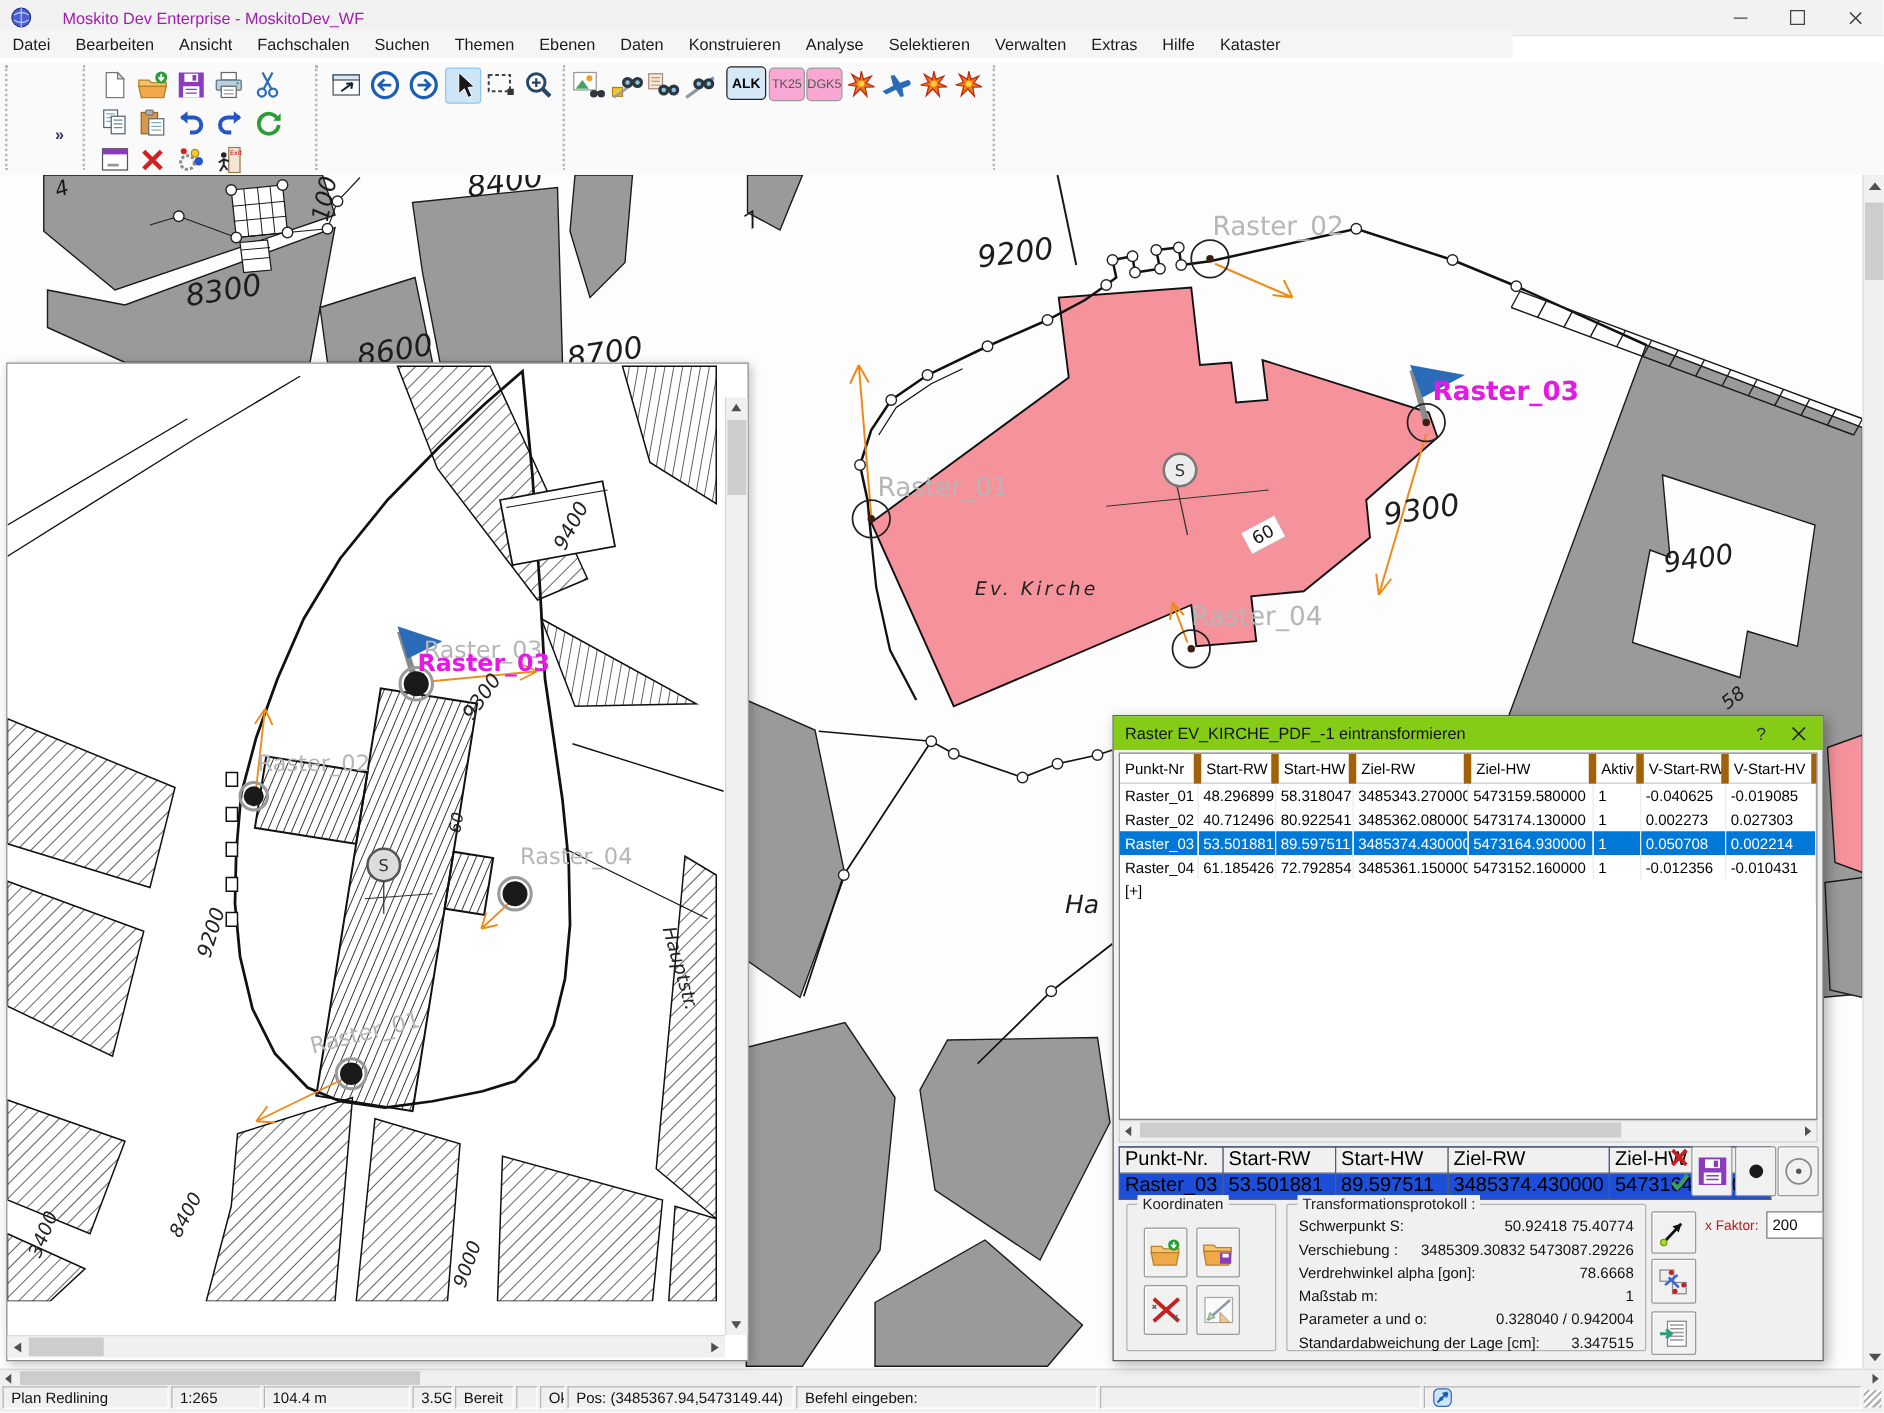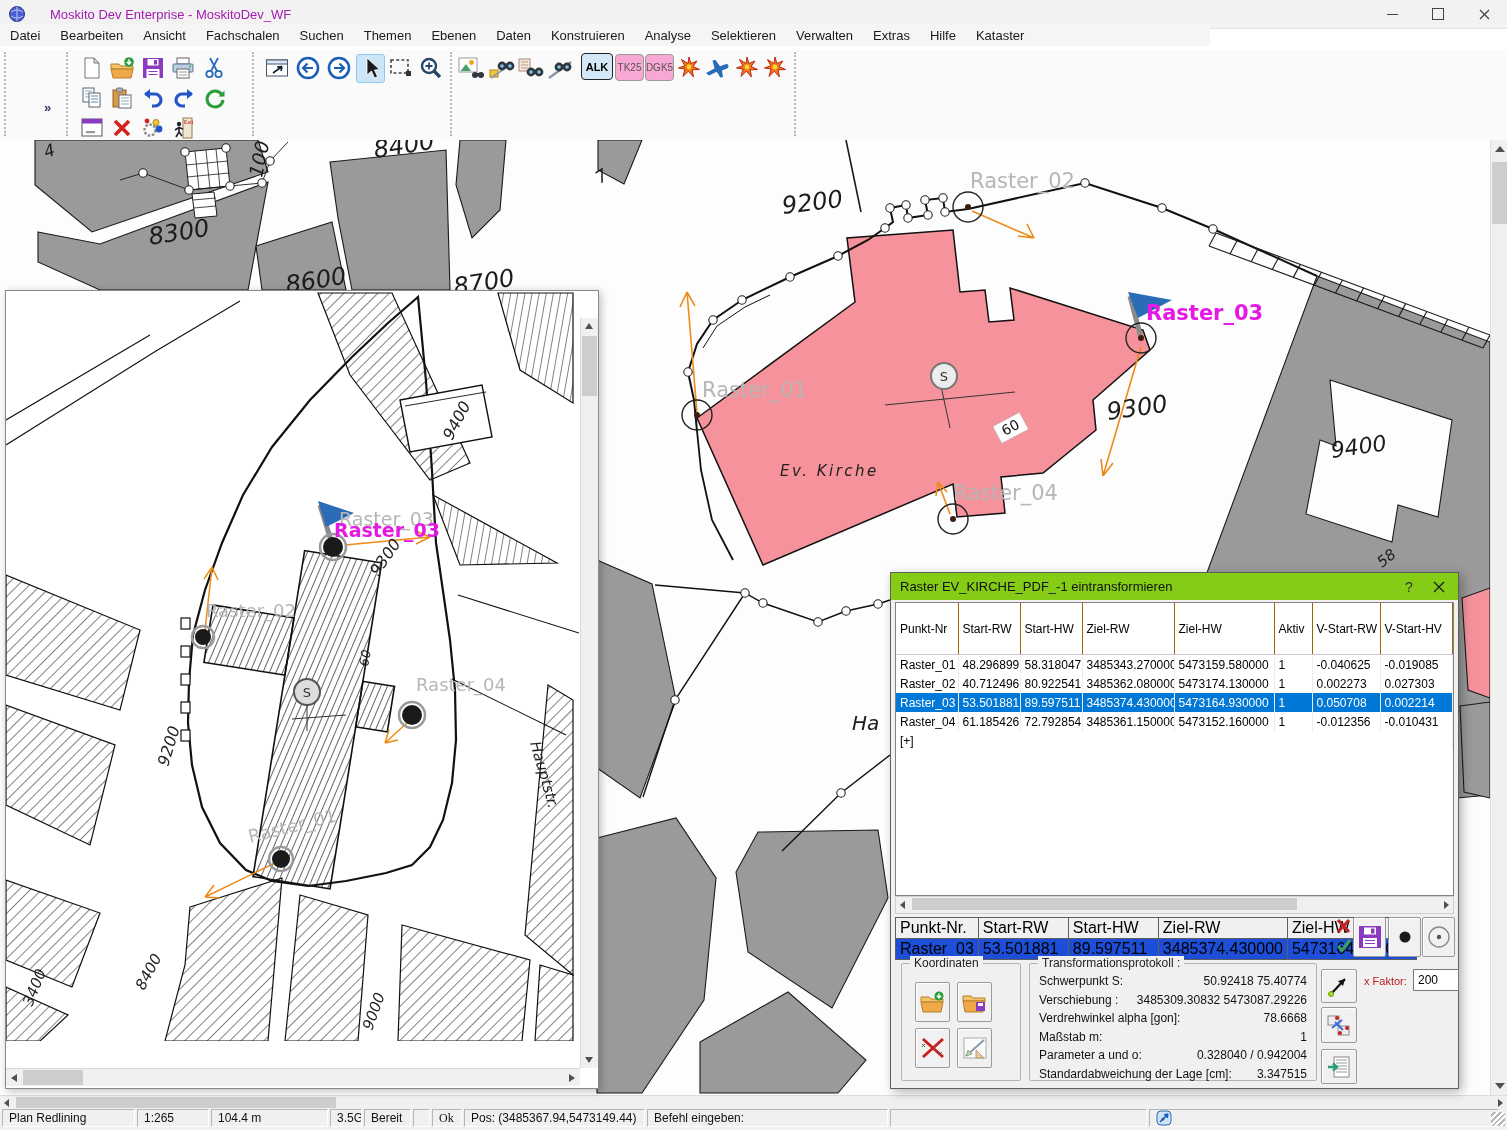--- a/index.html
+++ b/index.html
@@ -38,21 +38,21 @@
   #detail-title{height:26px;background:#fff;border-bottom:1px solid #ddd;display:flex;align-items:center}
   #detail-title .ttl{font-size:12px;color:#555;margin-left:5px}
   .dwbtn{width:34px;height:24px;display:flex;align-items:center;justify-content:center}
   
   #dialog{left:890px;top:572px;width:567px;height:515px;background:#f0f0f0;border:1px solid #5f5f5f;box-shadow:3px 3px 10px rgba(0,0,0,.3)}
   #dlg-title{height:27px;display:flex;align-items:center;background:#84cc16}
   #dlg-title .ttl{font-size:13px;color:#111;margin-left:9px}
   .dlg-btn{width:30px;height:22px;display:flex;align-items:center;justify-content:center;font-size:14px;color:#333}
   #dlg-table-wrap{position:absolute;left:4px;top:29px;width:557px;height:292px;background:#fff;border:1px solid #828282;overflow:hidden}
   #dlg-table{border-collapse:collapse;table-layout:fixed;width:556px;font-size:12px}
-  #dlg-table th{font-weight:normal;text-align:left;padding:17px 4px;border-right:1px solid #a16207;border-bottom:1px solid #c9c9c9;height:17px;white-space:nowrap;overflow:hidden}
+  #dlg-table th{font-weight:normal;text-align:left;padding:3px 4px;border-right:6px solid #a16207;border-bottom:1px solid #c9c9c9;height:17px;white-space:nowrap;overflow:hidden}
   #dlg-table td{padding:2px 4px;height:15px;border-right:1px solid #ececec;white-space:nowrap;overflow:hidden}
   #dlg-table tr.sel td{background:#0078d7;color:#fff}
   #dlg-hscroll{position:absolute;left:4px;top:323px;width:557px;height:16px;background:#f0f0f0;border:1px solid #d0d0d0}
   #edit-table{position:absolute;left:4px;top:344px;border-collapse:collapse;table-layout:fixed;font-size:16px;background:#1d4ed8}
   #edit-table th{font-weight:normal;background:#f0f0f0;border:1px solid #5e5e5e;text-align:left;padding:1px 4px;height:16px;white-space:nowrap}
   #edit-table td{border:1px solid #5e5e5e;padding:1px 4px;height:16px;white-space:nowrap}
   .groupbox{position:absolute;border:1px solid #b4b4b4;border-radius:2px}
   .groupbox .legend{position:absolute;top:-8px;left:8px;background:#f0f0f0;padding:0 4px;font-size:12px;color:#222}
   .btn3d{position:absolute;background:#f1f1f1;border:1px solid #9a9a9a;border-radius:2px;
          display:flex;align-items:center;justify-content:center;box-shadow:inset 1px 1px 0 #fff}
@@ -840,21 +840,21 @@
   </div>
 </div>
 
 <div id="statusbar" class="abs">
     <div class="st-cell" style="width: 133px;">Plan Redlining</div>
     <div class="st-cell" style="width: 72px;">1:265</div>
     <div class="st-cell" style="width: 117px;">104.4 m</div>
     <div class="st-cell" style="width: 32px;">3.5G</div>
     <div class="st-cell" style="width: 47px;">Bereit</div>
     <div class="st-cell" style="width: 17px;"></div>
-    <div class="st-cell" style="width: 30px; font-family: Liberation Serif, serif;">Ok</div>
+    <div class="st-cell" style="width: 20px;">Ok</div>
     <div class="st-cell" style="width: 181px;">Pos: (3485367.94,5473149.44)</div>
     <div class="st-cell" style="width: 241px;">Befehl eingeben:</div>
     <div class="st-cell" style="width: 257px;"></div>
     <div class="st-cell" style="width: 350px;">
       <svg width="17" height="17">
         <rect x="1" y="1" width="14" height="14" rx="4" fill="#cfe4f7" stroke="#2b6cb8"></rect>
         <path d="M4,12 L12,4 M12,4 l-4,1 M12,4 l-1,4" stroke="#1a5fb4" stroke-width="1.6" fill="none"></path>
         <circle cx="7" cy="9" r="1.6" fill="#1a5fb4"></circle>
       </svg>
     </div>

